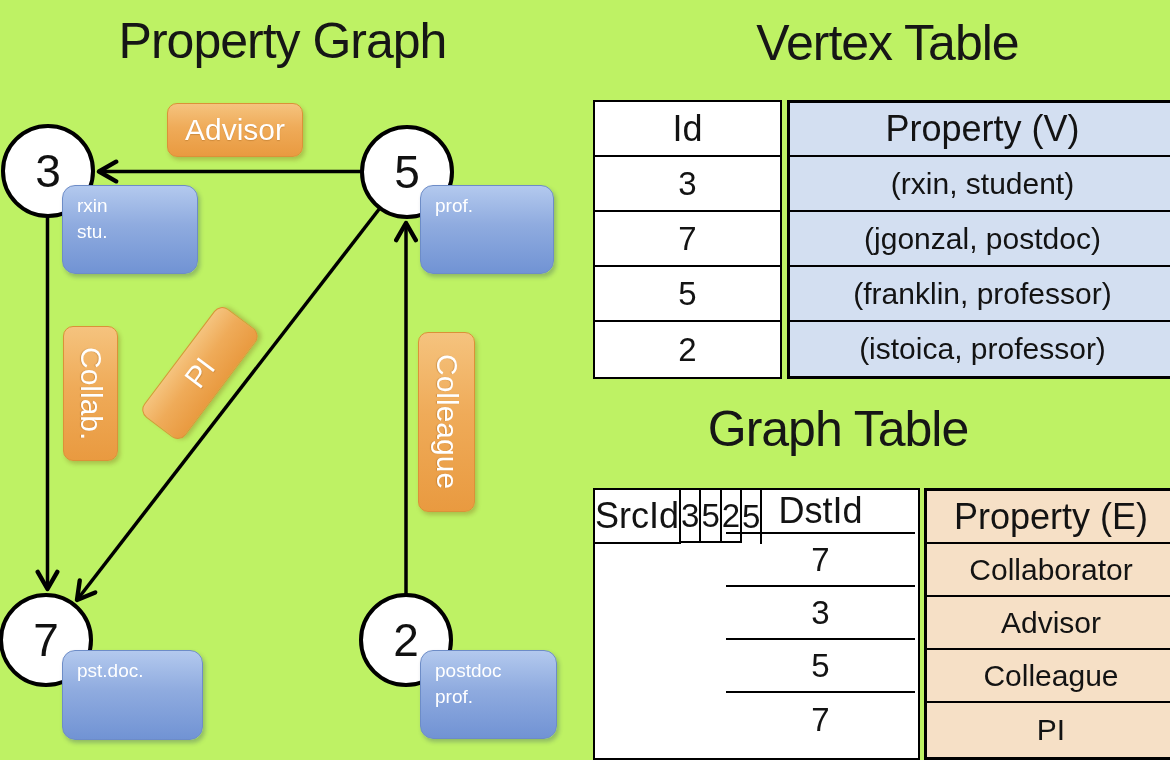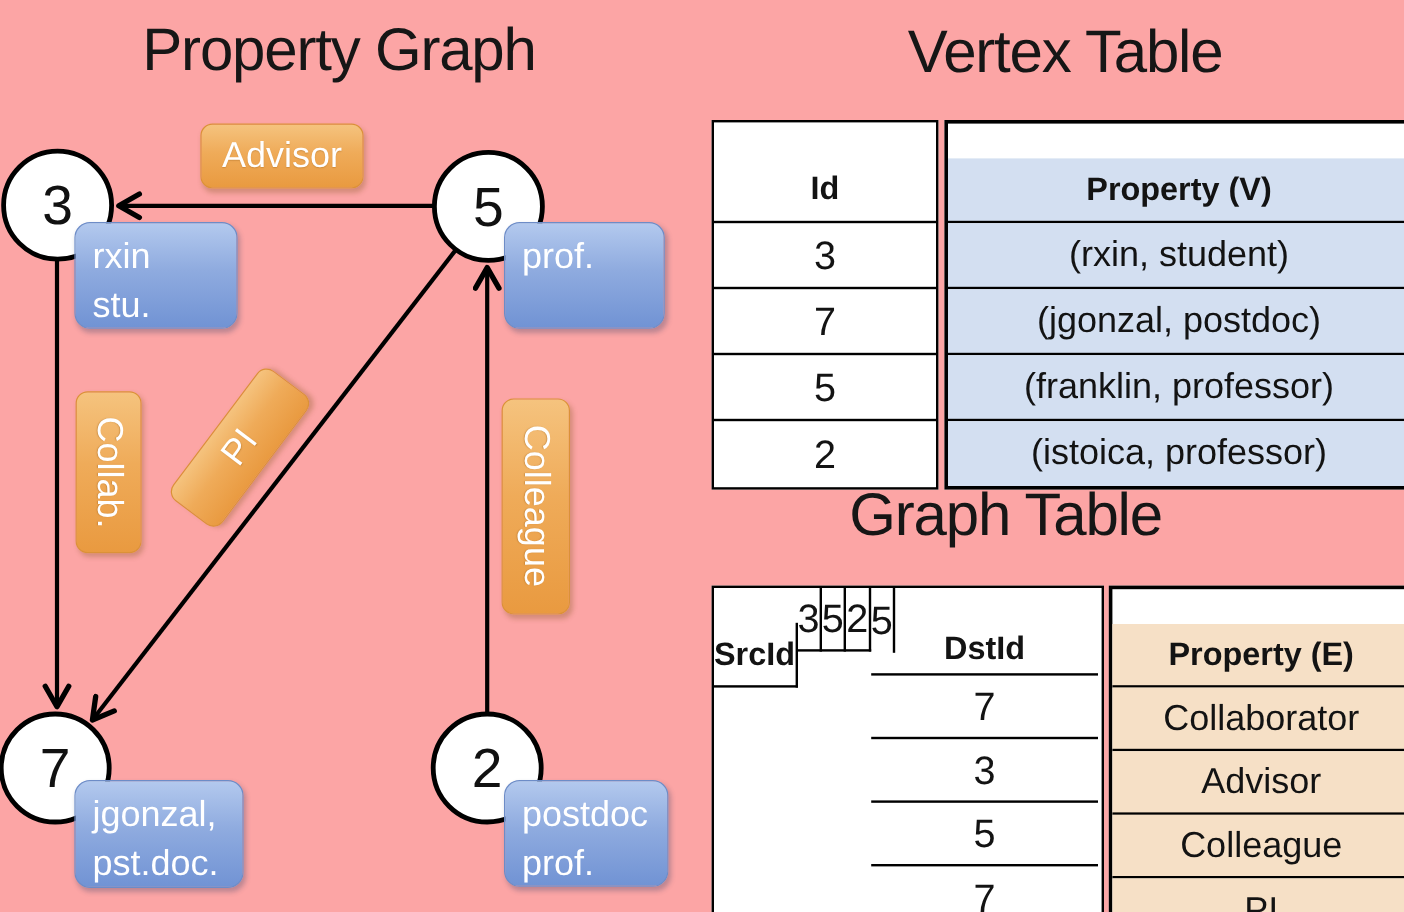--- a/index.html
+++ b/index.html
@@ -1,21 +1,21 @@
 <!DOCTYPE html>
 <html><head>
 <meta charset="utf-8">
 <style>
   html, body { margin: 0; padding: 0; background: #ffffff; }
   #canvas {
     position: relative;
     width: 1170px;
     height: 760px;
     overflow: hidden;
-    background: #fca5a5;
+    background: #bef264;
     font-family: "Liberation Sans", sans-serif;
     color: #111;
   }
   .abs { position: absolute; }
 
   
   .big-title {
     font-size: 50px;
     font-weight: 300;
     letter-spacing: -1px;
@@ -34,21 +34,21 @@
     font-size: 46px; font-weight: 300; color: #111;
   }
 
   .vlabel {
     z-index: 3;
     background: linear-gradient(180deg, #b3c9ee 0%, #8fabdf 45%, #7193d4 100%);
     border: 1.5px solid #6d8cc7;
     border-radius: 13px;
     box-shadow: 2px 3px 4px rgba(40,60,100,0.30);
     color: #ffffff;
-    font-size: 30px;
+    font-size: 19px;
     line-height: 1.38;
     padding: 7px 0 0 14px;
     box-sizing: border-box;
   }
 
   .elabel {
     z-index: 3;
     background: linear-gradient(180deg, #f5c37e 0%, #efab59 45%, #e99a40 100%);
     border: 1.5px solid #db9138;
     border-radius: 10px;
@@ -67,21 +67,21 @@
   .tcol.thin  { border: 2.5px solid #000; }
   .tcol.thick { border: 3px solid #000; }
   .cell {
     display: flex; align-items: center; justify-content: center;
     border-bottom: 2.5px solid #000;
     box-sizing: border-box;
     text-align: center;
     color: #131313;
   }
   .cell:last-child { border-bottom: none; }
-  .cell.hdr { font-weight: bold; font-size: 27px; margin-top: 29px; }
+  .cell.hdr { font-weight: normal; font-size: 36px; }
   .cell.num { font-size: 33px; font-weight: 300; }
   .cell.txt { font-size: 30px; font-weight: 300; }
   .vblue  { background: #d3dff1; }
   .etan   { background: #f6e0c6; }
   .srccol .cell { border-right: 2.5px solid #000; }
   .srccol .cell:last-child { border-bottom: none; }
 </style>
 </head>
 <body>
 
@@ -113,21 +113,20 @@
   <div class="abs node-num" style="left:361px; top:595px;">2</div>
 
   <div class="abs vlabel" style="left:62px; top:185px; width:136px; height:89px;">
     <div>rxin</div>
     <div>stu.</div>
   </div>
   <div class="abs vlabel" style="left:420px; top:185px; width:134px; height:89px;">
     <div>prof.</div>
   </div>
   <div class="abs vlabel" style="left:62px; top:650px; width:141px; height:90px;">
-    <div>jgonzal,</div>
     <div>pst.doc.</div>
   </div>
   <div class="abs vlabel" style="left:420px; top:650px; width:137px; height:89px;">
     <div>postdoc</div>
     <div>prof.</div>
   </div>
 
   <div class="abs elabel" style="left:167px; top:103px; width:136px; height:54px;">Advisor</div>
   <div class="abs elabel vert" style="left:63px; top:326px; width:55px; height:135px;">Collab.</div>
   <div class="abs elabel" style="left:132px; top:347px; width:136px; height:52px; transform:rotate(-53deg);">PI</div>

